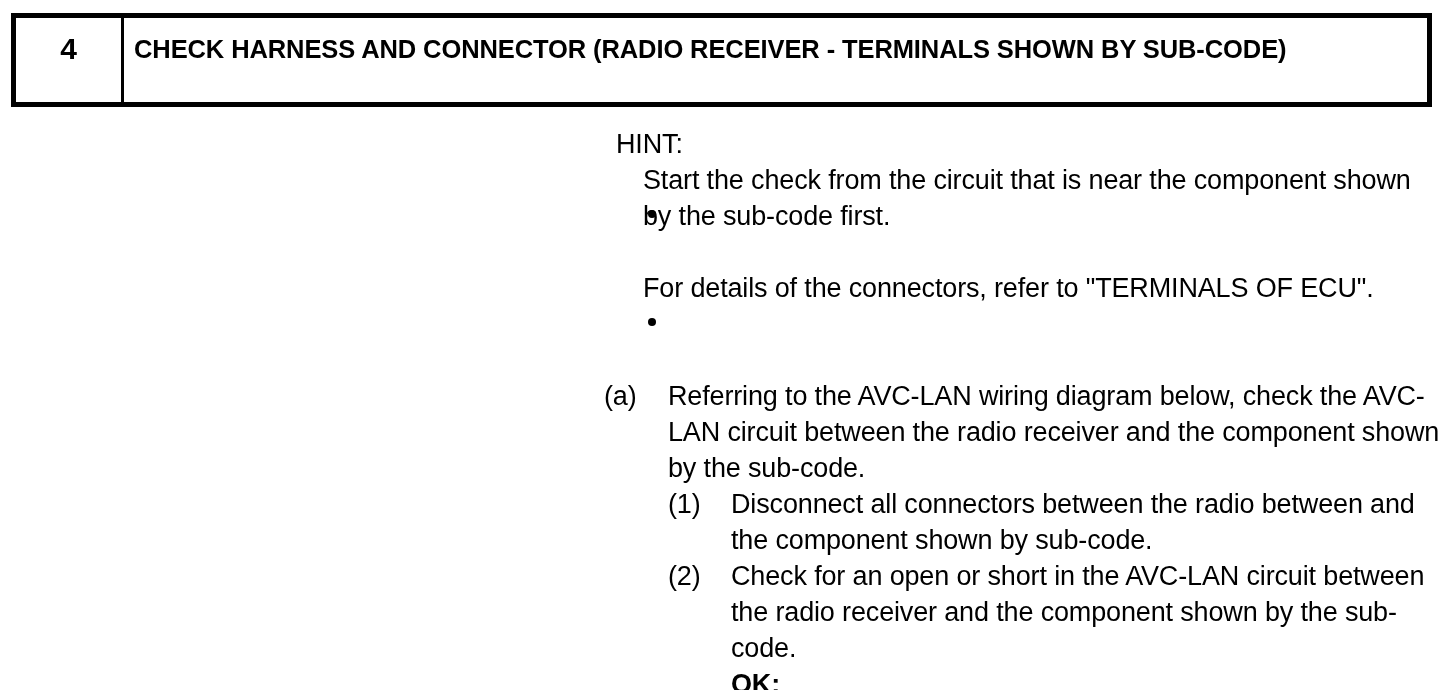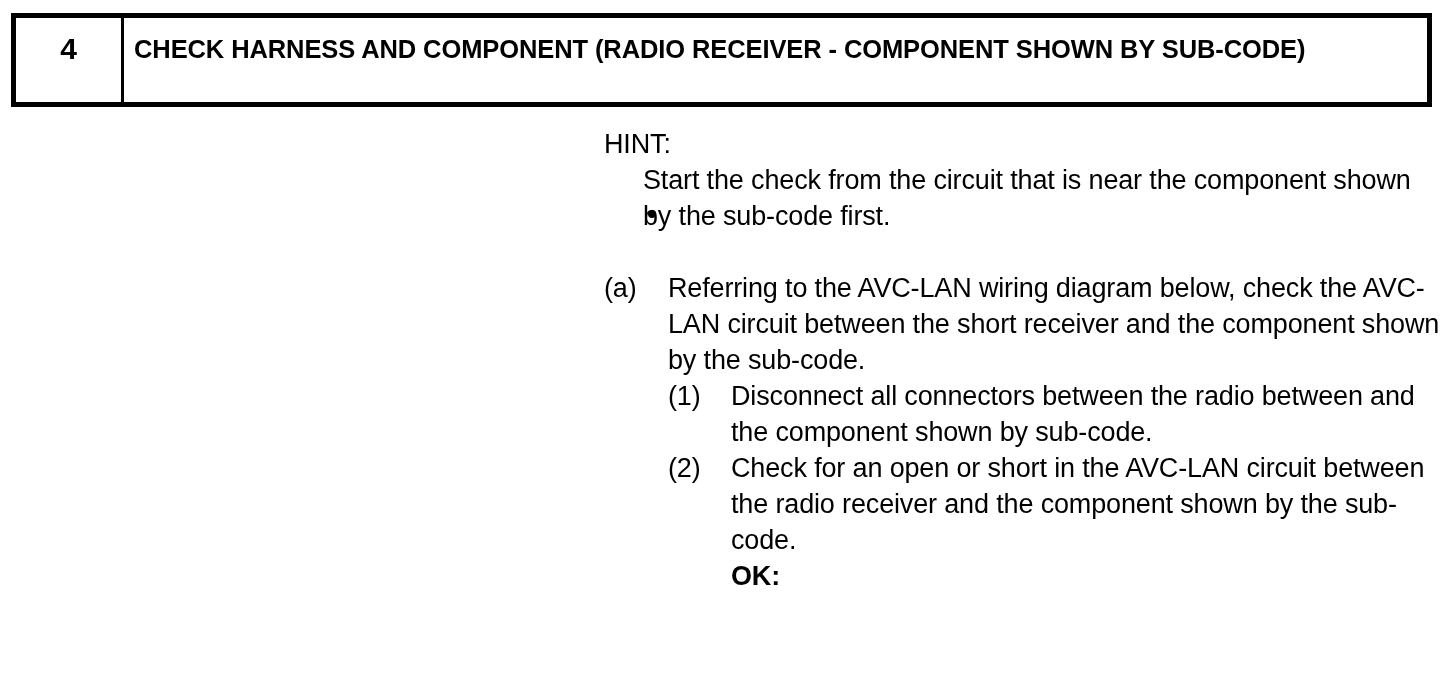--- a/index.html
+++ b/index.html
@@ -79,21 +79,21 @@
   }
   .content {
     flex: 1 1 auto;
   }
 
   
   .m-bullet   { width: 39px; }
   .m-alpha    { width: 64px; }
   .m-numbered { width: 63px; }
 
-  .lvl-hint   { margin-left: 0px; }
+  .lvl-hint   { margin-left: 12px; }
   .lvl-bullet { margin-left: 0px; }
   .lvl-alpha  { margin-left: 0px; }
   .lvl-num    { margin-left: 64px; }
   .lvl-ok     { margin-left: 127px; }
 
   .bold { font-weight: bold; }
   .bullet-dot {
     display: inline-block;
     width: 8px;
     height: 8px;
@@ -105,41 +105,47 @@
   }
 </style>
 </head>
 <body>
 
 <div id="step-header">
   <div id="step-number-cell">
     <span class="num">4</span>
   </div>
   <div id="step-title-cell">
-    <span class="title">CHECK HARNESS AND COMPONENT (RADIO RECEIVER - COMPONENT SHOWN BY SUB-CODE)</span>
+    <span class="title">CHECK HARNESS AND CONNECTOR (RADIO RECEIVER - TERMINALS SHOWN BY SUB-CODE)</span>
   </div>
 </div>
 
 <div id="instruction-block">
 
   <div class="line-row lvl-hint">
     <div class="content">HINT:</div>
   </div>
 
   <div class="line-row lvl-bullet">
     <div class="marker m-bullet">
       <span class="bullet-dot"></span>
     </div>
     <div class="content">Start the check from the circuit that is near the component shown by the sub-code first.</div>
   </div>
 
+  <div class="line-row lvl-bullet">
+    <div class="marker m-bullet">
+      <span class="bullet-dot"></span>
+    </div>
+    <div class="content">For details of the connectors, refer to "TERMINALS OF ECU".</div>
+  </div>
 
   <div class="line-row lvl-alpha">
     <div class="marker m-alpha">(a)</div>
-    <div class="content">Referring to the AVC-LAN wiring diagram below, check the AVC-LAN circuit between the short receiver and the component shown by the sub-code.</div>
+    <div class="content">Referring to the AVC-LAN wiring diagram below, check the AVC-LAN circuit between the radio receiver and the component shown by the sub-code.</div>
   </div>
 
   <div class="line-row lvl-num">
     <div class="marker m-numbered">(1)</div>
     <div class="content">Disconnect all connectors between the radio between and the component shown by sub-code.</div>
   </div>
 
   <div class="line-row lvl-num">
     <div class="marker m-numbered">(2)</div>
     <div class="content">Check for an open or short in the AVC-LAN circuit between the radio receiver and the component shown by the sub-code.</div>

